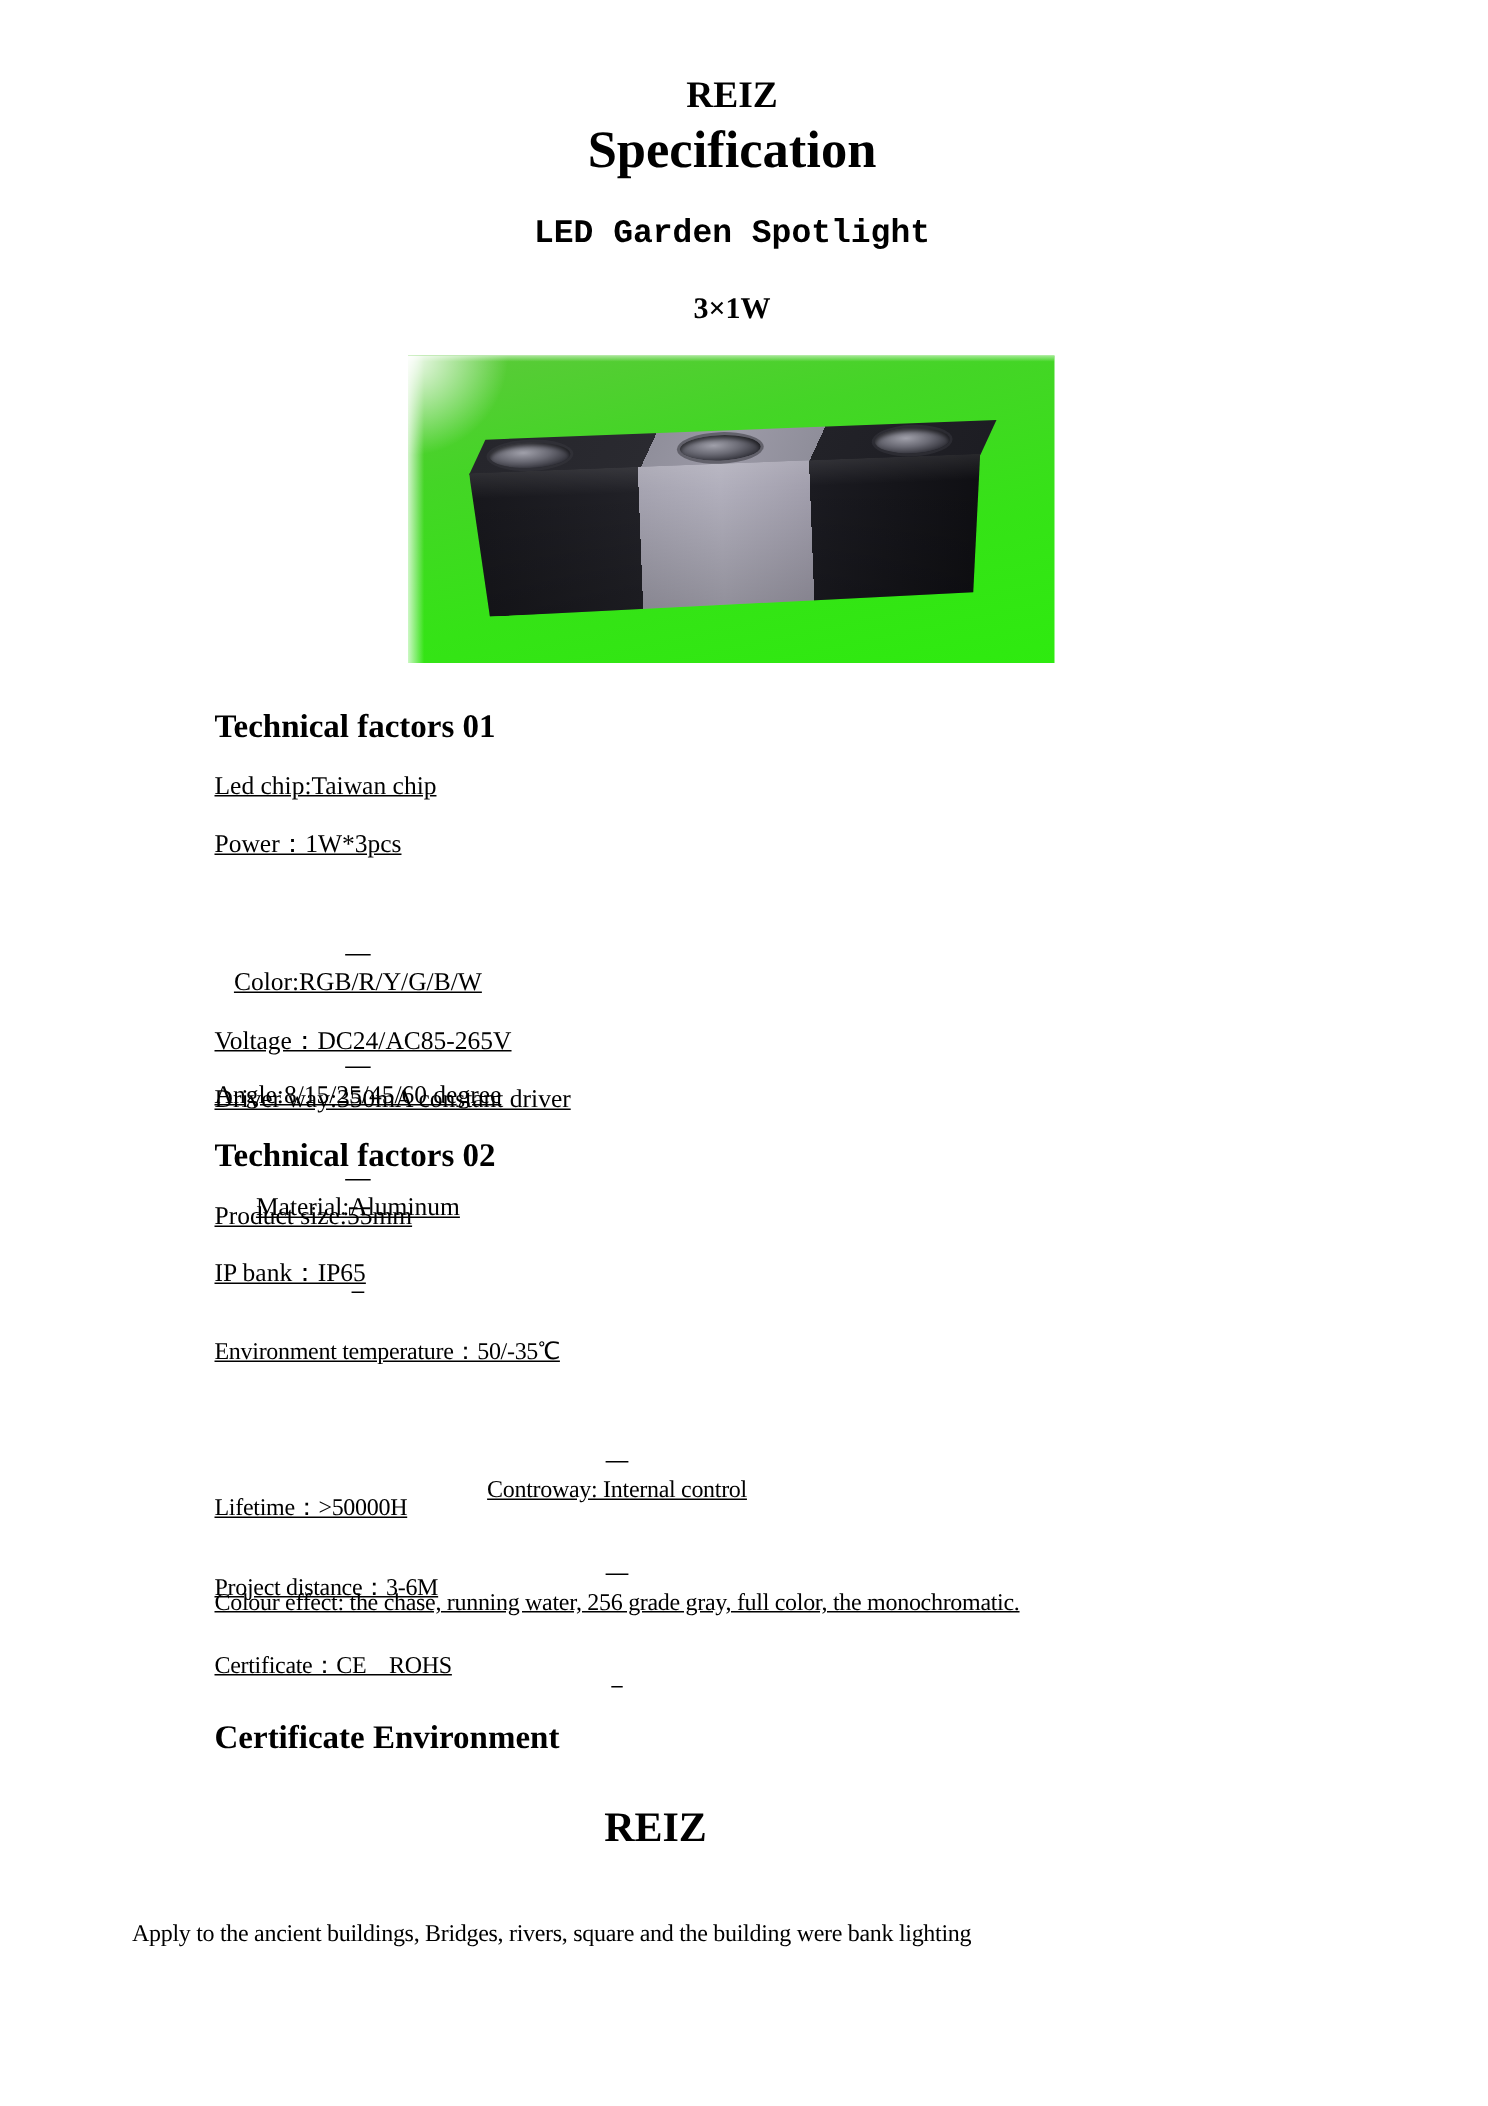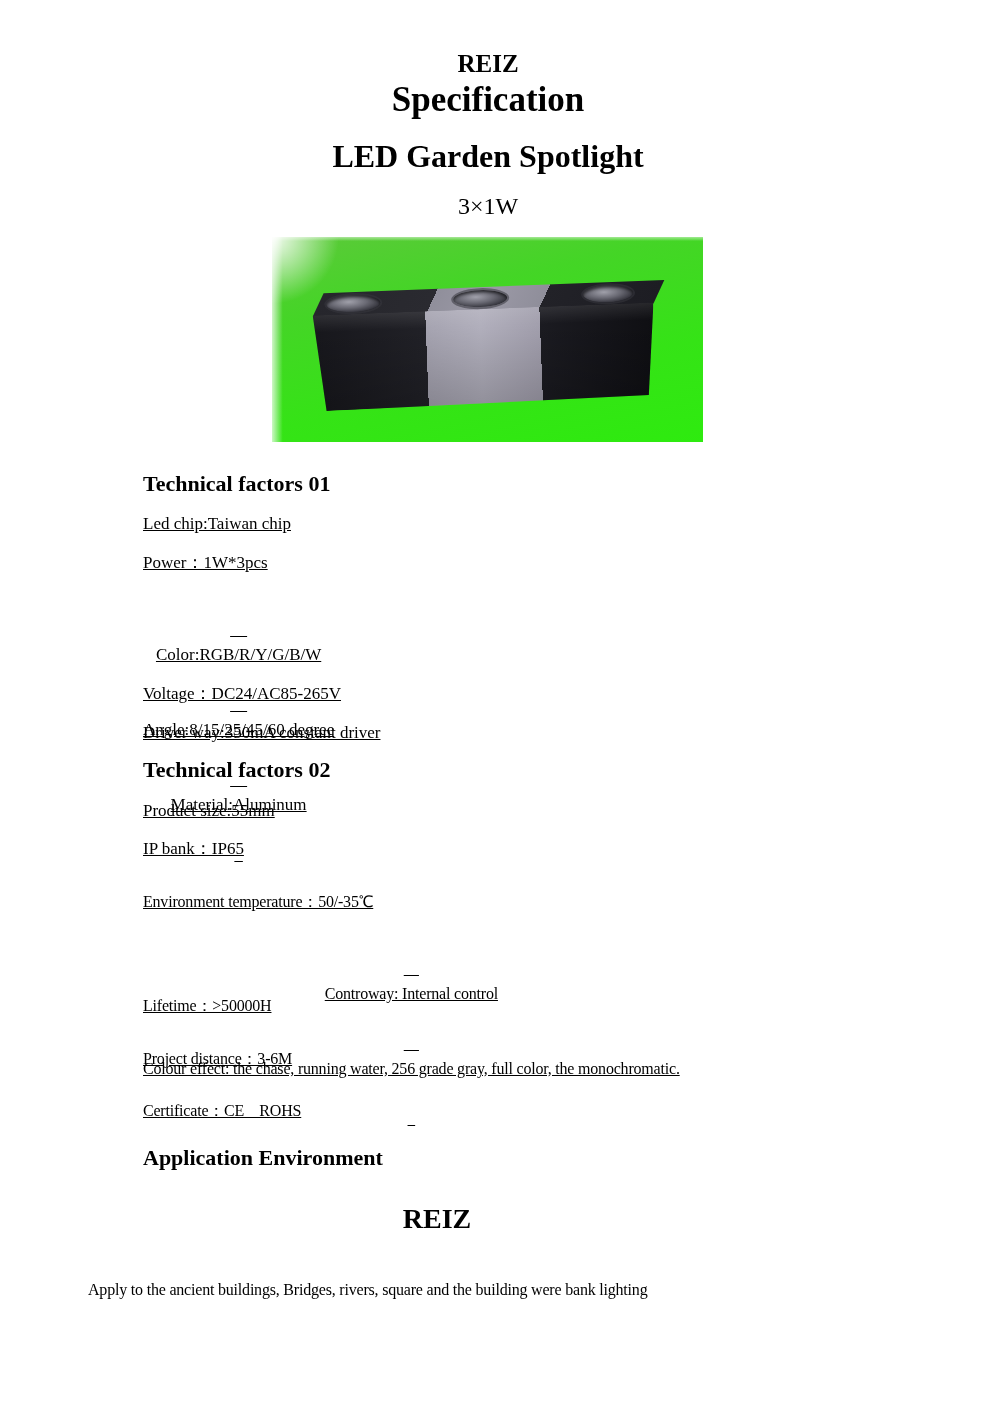--- a/index.html
+++ b/index.html
@@ -9,22 +9,22 @@
     height:1331px;
     background:#ffffff;
     font-family:"Liberation Serif", serif;
     color:#000000;
     overflow:hidden;
   }
   .t{position:absolute;margin:0;white-space:pre;}
   .center{left:0;width:976px;text-align:center;}
   .h-brand{top:50px;font-size:25px;font-weight:bold;line-height:28px;}
   .h-title{top:80px;font-size:35px;font-weight:bold;line-height:40px;}
-  .h-subtitle{top:141px;font-size:32px;font-weight:bold;line-height:30px;}
-  .h-model{top:192px;font-size:24px;font-weight:normal;line-height:28px;}
+  .h-subtitle{top:141px;font-size:22px;font-weight:bold;line-height:30px;font-family:Liberation Mono, monospace;}
+  .h-model{top:192px;font-size:20px;font-weight:bold;line-height:28px;}
 
   .heading{left:143px;font-size:22px;font-weight:bold;line-height:28px;}
   .body{left:143px;font-size:17px;line-height:22px;text-decoration:underline;}
   .group{line-height:25px;text-align:center;}
   .narrow{font-size:16px;letter-spacing:-0.2px;}
 
   .brand2{top:1203px;left:0;width:874px;text-align:center;font-size:28px;font-weight:bold;line-height:32px;}
   .apply{left:88px;top:1255px;font-size:16px;letter-spacing:-0.2px;line-height:22px;margin-top:24px;}
 
   
@@ -111,17 +111,17 @@
   <p class="t body" style="top:838px">IP bank：IP65</p>
   <p class="t body narrow" style="top:891px">Environment temperature：50/-35℃</p>
   <div class="t body narrow group" style="top:931px">
     <div>Controway: Internal control</div>
     <div>Colour effect: the chase, running water, 256 grade gray, full color, the monochromatic.</div>
   </div>
   <p class="t body narrow" style="top:995px">Lifetime：&gt;50000H</p>
   <p class="t body narrow" style="top:1048px">Project distance：3-6M</p>
   <p class="t body narrow" style="top:1100px">Certificate：CE    ROHS</p>
 
-  <h2 class="t heading" style="top:1144px">Application Environment</h2>
+  <h2 class="t heading" style="top:1144px">Certificate Environment</h2>
   <div class="t brand2">REIZ</div>
   <p class="t apply">Apply to the ancient buildings, Bridges, rivers, square and the building were bank lighting</p>
 
 </div>
 
 </body></html>

